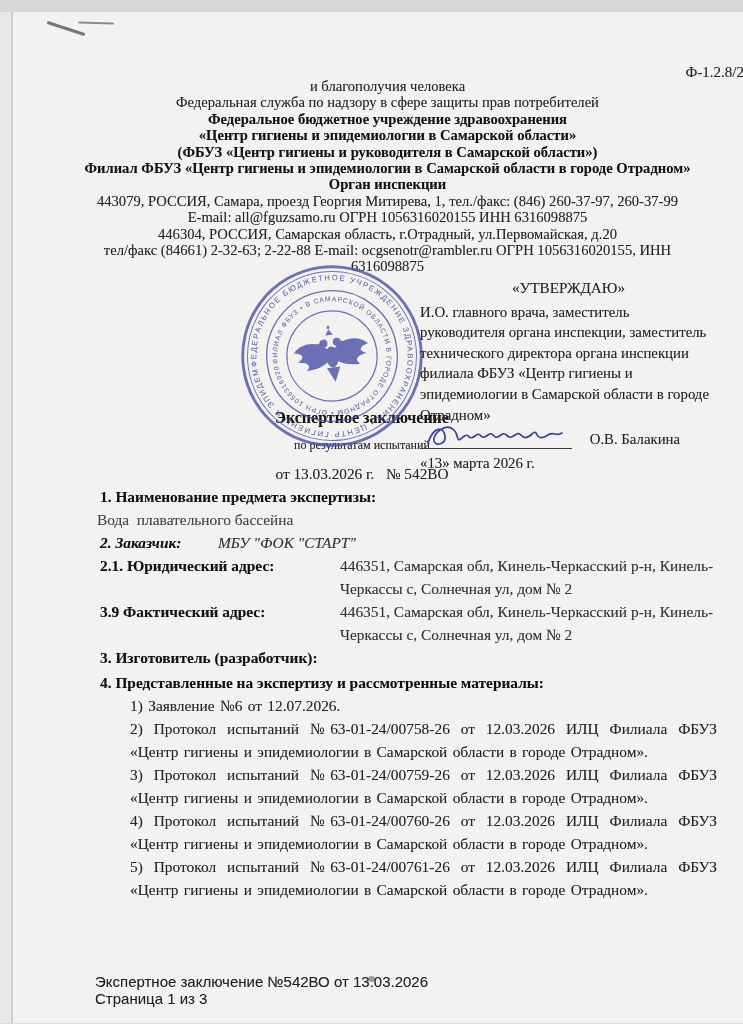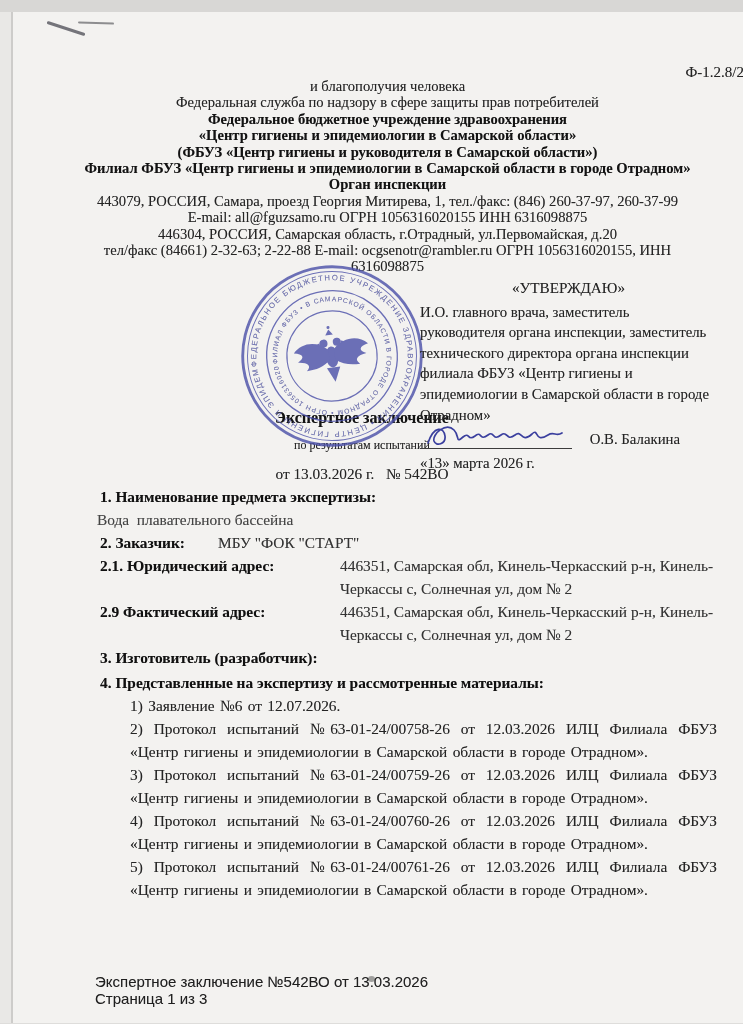--- a/index.html
+++ b/index.html
@@ -34,21 +34,21 @@
   .doc-title{position:absolute;left:0;width:724px;text-align:center;}
   .t1{top:397px;font-weight:bold;font-size:16px;color:#131313;}
   .t2{top:426px;font-size:12px;}
   .t3{top:453px;font-size:15.3px;}
   .ws-pre{white-space:pre-wrap;}
   
   .body{position:absolute;left:95px;width:622px;top:473px;font-size:15.4px;line-height:23px;}
   .row b{color:#101010;}
   .pad5{padding-left:5px;}
   .pad2{padding-left:2px;}
-  .grid2{display:grid;grid-template-columns:118px 1fr;}
+  .grid2{display:grid;grid-template-columns:118px 1fr;font-style:italic;}
   .grid21{display:grid;grid-template-columns:240px 1fr;}
   .val{color:#333;}
   .gray{color:#454545;}
   .materials p{margin:0;padding-left:35px;text-align:justify;text-align-last:left;word-spacing:1.5px;}
   .mt2{margin-top:2px;}
   
   .footer{position:absolute;left:95px;right:28px;top:961px;display:flex;justify-content:space-between;
     font-family:"Liberation Sans","DejaVu Sans",sans-serif;font-size:15px;color:#1f1f1f;flex-direction:column;}
   .speck{position:absolute;left:368px;top:964px;width:7px;height:6px;background:#8a8a88;border-radius:50%;opacity:.8;}
 </style>
@@ -132,21 +132,21 @@
     <div class="row pad2 gray ws-pre">Вода  плавательного бассейна</div>
     <div class="row pad5 grid2">
       <b>2. Заказчик:</b>
       <span class="val">МБУ "ФОК "СТАРТ"</span>
     </div>
     <div class="row grid21 pad5">
       <b>2.1. Юридический адрес:</b>
       <span class="val">446351, Самарская обл, Кинель-Черкасский р-н, Кинель-Черкассы с, Солнечная ул, дом № 2</span>
     </div>
     <div class="row grid21 pad5">
-      <b>2.9 Фактический адрес:</b>
+      <b>3.9 Фактический адрес:</b>
       <span class="val">446351, Самарская обл, Кинель-Черкасский р-н, Кинель-Черкассы с, Солнечная ул, дом № 2</span>
     </div>
     <div class="row pad5"><b>3. Изготовитель (разработчик):</b></div>
     <div class="row pad5 mt2"><b>4. Представленные на экспертизу и рассмотренные материалы:</b></div>
     <div class="materials">
       <p>1) Заявление №6 от 12.07.2026.</p>
       <p>2) Протокол испытаний №63-01-24/00758-26 от 12.03.2026   ИЛЦ Филиала ФБУЗ «Центр гигиены и эпидемиологии в Самарской области в городе Отрадном».</p>
       <p>3) Протокол испытаний №63-01-24/00759-26 от 12.03.2026   ИЛЦ Филиала ФБУЗ «Центр гигиены и эпидемиологии в Самарской области в городе Отрадном».</p>
       <p>4) Протокол испытаний №63-01-24/00760-26 от 12.03.2026   ИЛЦ Филиала ФБУЗ «Центр гигиены и эпидемиологии в Самарской области в городе Отрадном».</p>
       <p>5) Протокол испытаний №63-01-24/00761-26 от 12.03.2026   ИЛЦ Филиала ФБУЗ «Центр гигиены и эпидемиологии в Самарской области в городе Отрадном».</p>

